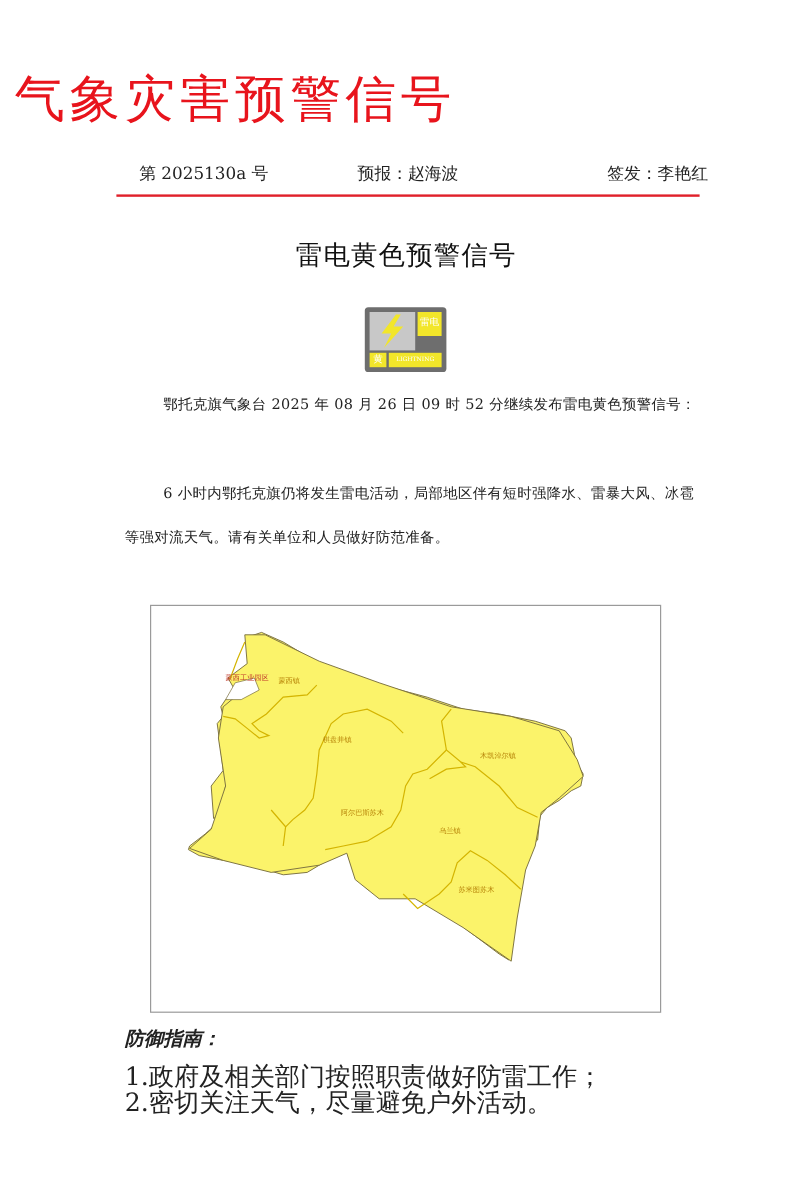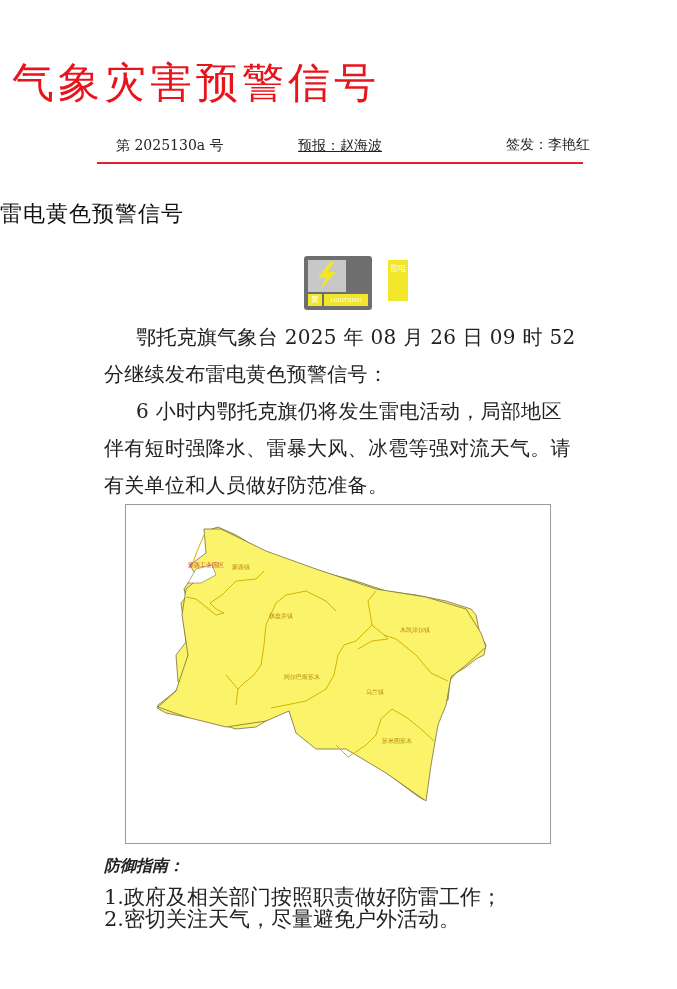--- a/index.html
+++ b/index.html
@@ -5,35 +5,35 @@
   html, body { margin:0; padding:0; background:#ffffff; }
   body { width:677px; height:989px; position:relative; overflow:hidden;
          font-family:"DejaVu Serif","Liberation Serif",serif; color:#222; }
   .doc-title { position:absolute; left:12px; width:677px; top:58px; 
                font-size:42px; color:#e8141c; letter-spacing:4px; line-height:50px;
                font-family:"DejaVu Serif","Liberation Serif",serif; }
   .meta-row { position:absolute; top:134px; left:104px; width:474px; height:22px;
               font-size:14px; line-height:22px;margin-left:12px; }
   .meta-row span { position:absolute; top:0; white-space:nowrap; }
   .meta-no { left:0; }
-  .meta-fc { left:182px;text-decoration:underline; }
-  .meta-sign { right:0;font-family:Liberation Serif, serif; }
+  .meta-fc { left:182px; }
+  .meta-sign { right:0; }
   .red-rule { position:absolute; left:97px; width:486px; top:162px; height:2px; background:#e0202a; }
-  .sub-title { position:absolute; top:199px; left:0; width:677px; text-align:left;
+  .sub-title { position:absolute; top:199px; left:0; width:677px; text-align:center;
                font-size:22px; line-height:30px; color:#111; letter-spacing:1px; }
   .signal-icon { position:absolute; left:304px; top:256px; width:68px; height:54px;
                  background:#6e6e6e; border-radius:3px; }
   .sig-bolt-box { position:absolute; left:4px; top:4px; width:38px; height:32px; background:#c8c8c8; }
-  .sig-side { position:absolute; left:44px; top:4px; width:20px; height:41px; background:#f2e62a;
-              font-size:8px; color:#fff; text-align:center; line-height:10px; padding-top:4px; box-sizing:border-box;margin-left:40px; }
+  .sig-side { position:absolute; left:44px; top:4px; width:20px; height:20px; background:#f2e62a;
+              font-size:8px; color:#fff; text-align:center; line-height:10px; padding-top:4px; box-sizing:border-box; }
   .sig-bottom-l { position:absolute; left:4px; top:38px; width:14px; height:12px; background:#f2e62a;
                   font-size:8px; color:#fff; text-align:center; line-height:12px; }
   .sig-bottom-r { position:absolute; left:20px; top:38px; width:44px; height:12px; background:#f2e62a;
                   font-size:5px; color:#fff; text-align:center; line-height:12px; overflow:hidden; white-space:nowrap; }
-  .para { position:absolute; left:104px; width:476px; font-size:20px; line-height:37px; color:#222;
+  .para { position:absolute; left:104px; width:476px; font-size:12px; line-height:37px; color:#222;
           text-indent:32px; letter-spacing:0.3px; }
   .p1 { top:319px; }
   .p2 { top:393px; }
   .map-frame { position:absolute; left:125px; top:504px; width:426px; height:340px;
                border:1px solid #9a9a9a; background:#fff; box-sizing:border-box; }
   .map-frame svg { position:absolute; left:0; top:0; }
   .map-label { position:absolute; font-size:6px; color:#b8860b; white-space:nowrap;
                font-family:"DejaVu Sans","Liberation Sans",sans-serif; }
   .map-label.red { color:#c0392b; }
   .guide-title { position:absolute; left:104px; top:855px; font-size:16px; font-weight:bold; line-height:22px;font-style:italic; }

